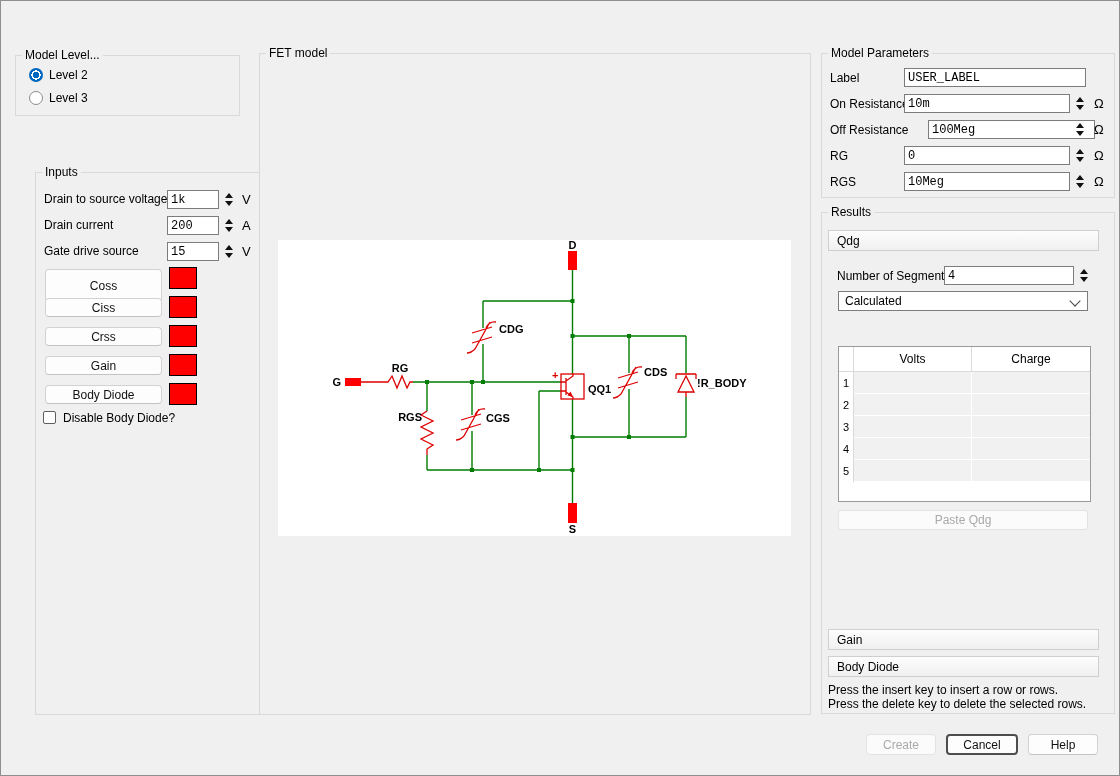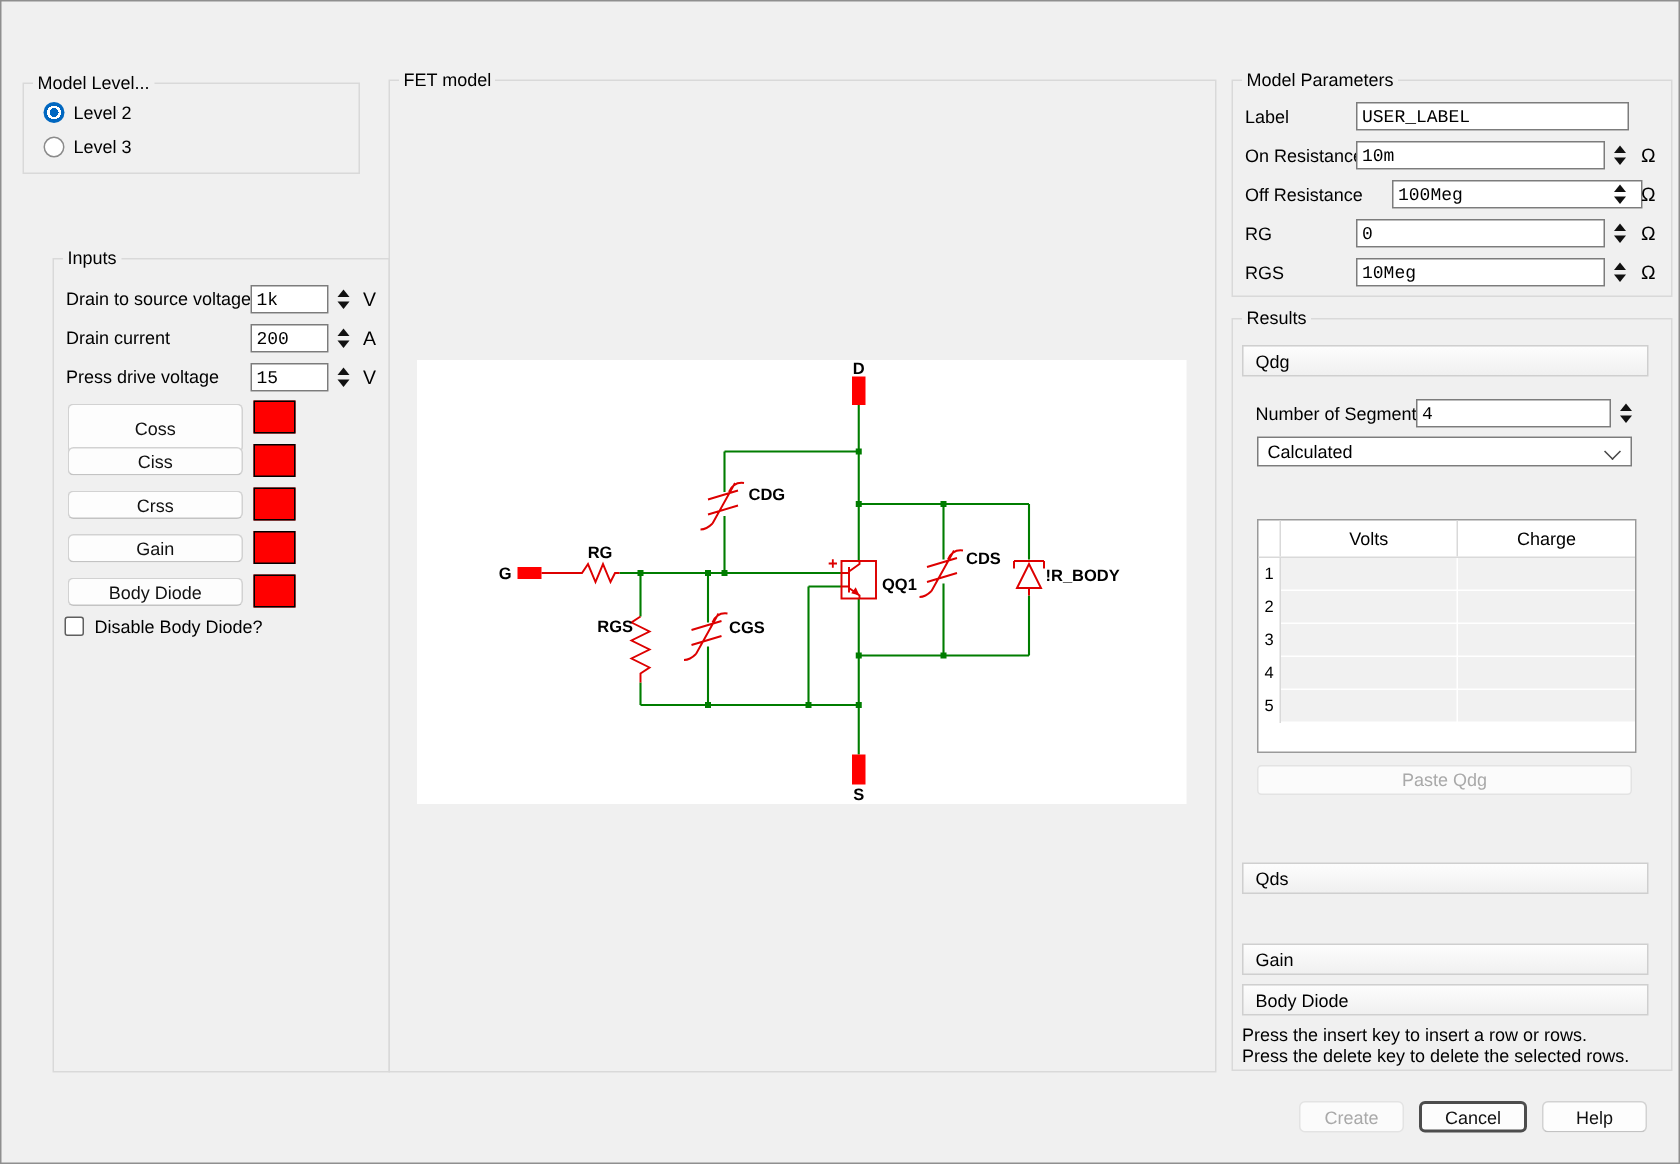--- a/index.html
+++ b/index.html
@@ -81,21 +81,21 @@
     <span class="unit" style="left:206px;top:19px;">V</span>
 
     <span class="lbl" style="left:8px;top:45px;">Drain current</span>
     <input class="tin" style="left: 131px; top: 43px; width: 52px;" value="200">
     <span class="spin" style="left:185px;top:43px;">
         <span class="tri up"></span>
         <span class="tri dn"></span>
       </span>
     <span class="unit" style="left:206px;top:45px;">A</span>
 
-    <span class="lbl" style="left:8px;top:71px;">Press drive voltage</span>
+    <span class="lbl" style="left:8px;top:71px;">Gate drive source</span>
     <input class="tin" style="left: 131px; top: 69px; width: 52px;" value="15">
     <span class="spin" style="left:185px;top:69px;">
         <span class="tri up"></span>
         <span class="tri dn"></span>
       </span>
     <span class="unit" style="left:206px;top:71px;">V</span>
 
     <button class="btn" style="left:9px;top:96px;width:117px;height:33px;">Coss</button>
     <span class="swatch" style="left: 133px; top: 94px; background: rgb(255, 0, 0);"></span>
 
@@ -264,21 +264,20 @@
         </div>
       <div class="drow">
           <div class="dc0">5</div>
           <div class="dc1"></div>
           <div class="dc2"></div>
         </div>
     </div>
 
     <button class="btn disabled" style="left:16px;top:297px;width:250px;height:20px;border-radius:3px;">Paste Qdg</button>
 
-    <div class="sect" style="left:6px;top:362px;width:271px;">Qds</div>
     <div class="sect" style="left:6px;top:416px;width:271px;">Gain</div>
     <div class="sect" style="left:6px;top:443px;width:271px;">Body Diode</div>
 
     <div class="hint" style="left:6px;top:470px;">Press the insert key to insert a row or rows.</div>
     <div class="hint" style="left:6px;top:484px;">Press the delete key to delete the selected rows.</div>
   </div>
 
   <button class="btn disabled" style="left:865px;top:733px;width:70px;height:21px;">Create</button>
   <button class="btn default" style="left:945px;top:733px;width:72px;height:21px;">Cancel</button>
   <button class="btn" style="left:1027px;top:733px;width:70px;height:21px;">Help</button>

